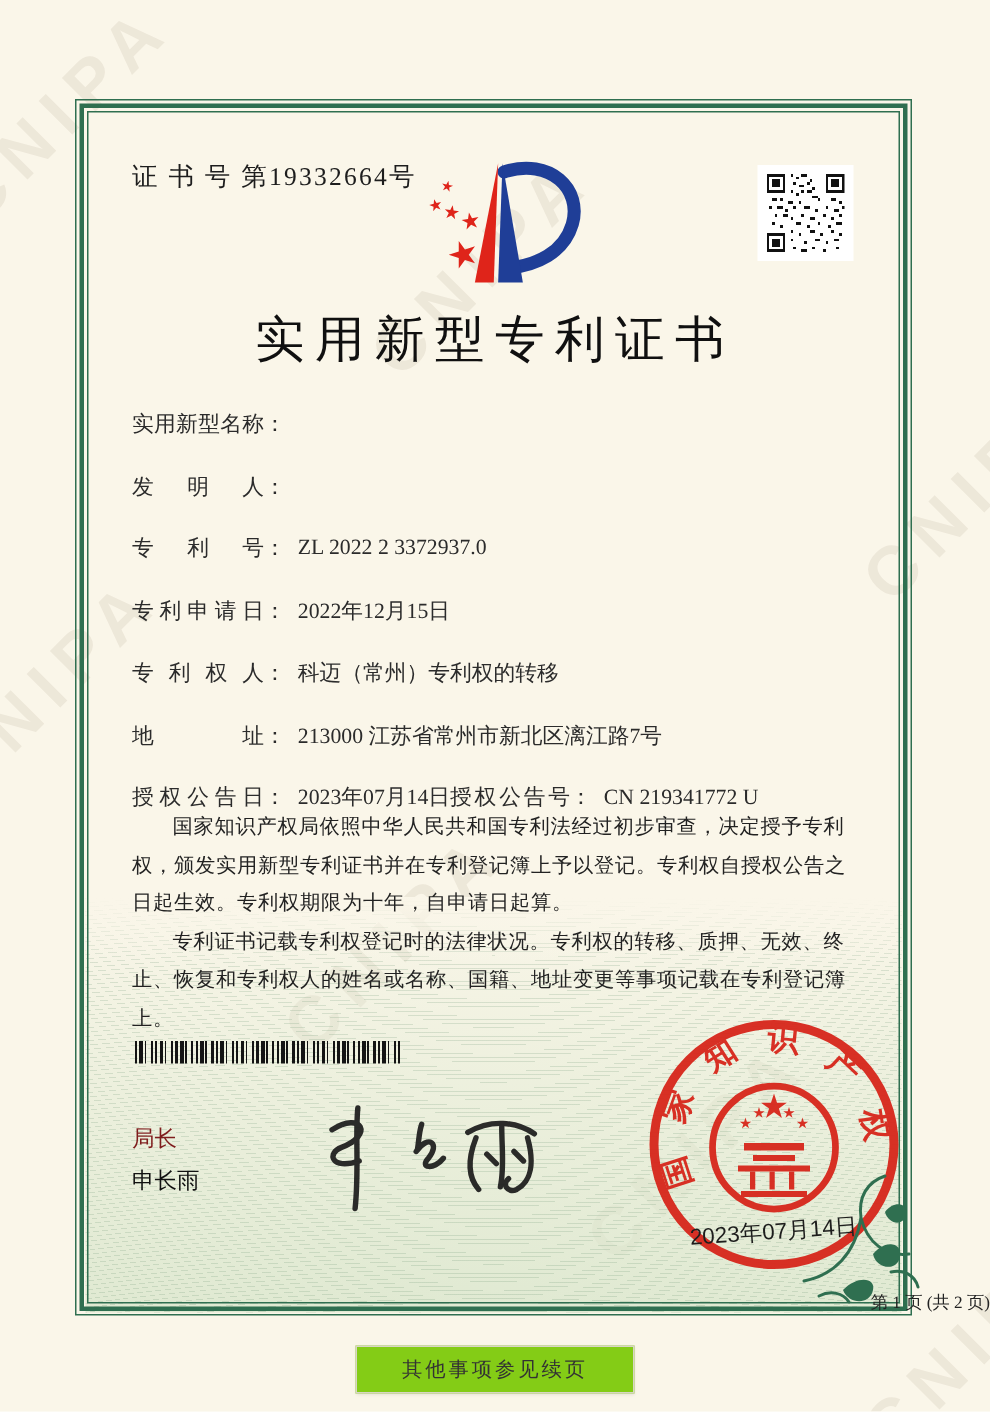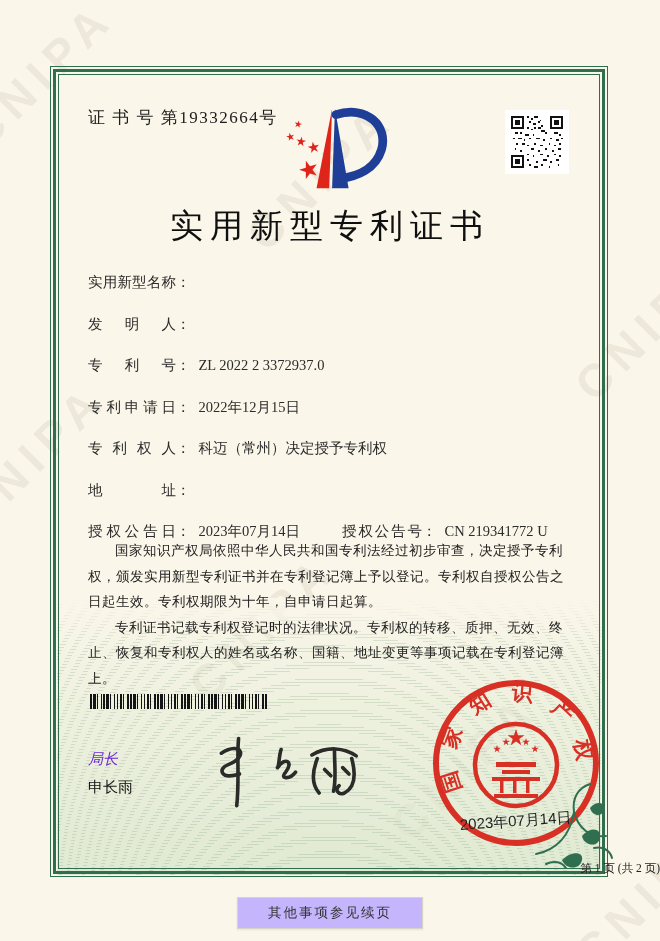--- a/index.html
+++ b/index.html
@@ -42,47 +42,47 @@
   .qr-patch{position:absolute;left:505px;top:110px;width:64px;height:64px;background:#fff;z-index:3;}
   .qr{position:absolute;left:6px;top:6px;width:52px;height:52px;}
   .title{position:absolute;left:0;top:204px;width:100%;text-align:center;
     font-size:33px;font-weight:normal;letter-spacing:7px;z-index:3;color:#101010;}
   
   .fields{position:absolute;left:88px;top:262px;width:486px;z-index:3;font-size:14.5px;color:#2b2b2b;}
   .frow{display:flex;align-items:center;height:41.5px;}
   .flabel{display:inline-block;width:88px;text-align:justify;text-align-last:justify;flex:none;}
   .fcolon{flex:none;margin-right:8px;}
   .fvalue{white-space:nowrap;}
-  .fpair2{display:flex;align-items:baseline;margin-left:42px;}
+  .fpair2{display:flex;align-items:baseline;}
   .fpair2 .flabel{width:80px;}
   
   .body-text{position:absolute;left:88px;top:538px;width:486px;z-index:3;
     font-size:13.5px;line-height:25.5px;color:#222;letter-spacing:0.5px;}
   .body-text p{margin:0;text-indent:2em;}
   
   .barcode{position:absolute;left:90px;top:694px;width:178px;height:15px;z-index:3;
     background:repeating-linear-gradient(90deg,
       #141414 0 1.5px,transparent 1.5px 3px,
       #141414 3px 5.5px,transparent 5.5px 6.5px,
       #141414 6.5px 7.5px,transparent 7.5px 10.5px,
       #141414 10.5px 12px,transparent 12px 13.5px);}
   
   .sig-role{position:absolute;left:88px;top:750px;font-family:"Liberation Sans","DejaVu Sans",sans-serif;
-    font-size:15px;z-index:3;color:#6d28d9;font-style:italic;}
+    font-size:15px;z-index:3;color:#7f1d1d;}
   .sig-name{position:absolute;left:88px;top:778px;font-family:"Liberation Sans","DejaVu Sans",sans-serif;
     font-size:15px;z-index:3;color:#111;}
   .signature{position:absolute;left:182px;top:726px;width:200px;height:86px;z-index:3;}
   
   .seal{position:absolute;left:429px;top:676px;width:174px;height:174px;z-index:4;opacity:0.95;}
   
   .ornament{position:absolute;left:532px;top:780px;width:84px;height:96px;z-index:4;}
   
   .page-info{position:absolute;left:0;top:861px;width:100%;text-align:right;font-size:11.5px;z-index:3;color:#222;}
   .foot-note{position:absolute;left:50%;top:897px;transform:translateX(-50%);
-    background:#c4b5fd;border:1px solid #d9d5c6;box-shadow:0 1px 2px rgba(0,0,0,0.08);
+    background:#84cc16;border:1px solid #d9d5c6;box-shadow:0 1px 2px rgba(0,0,0,0.08);
     padding:6px 30px;font-size:13.5px;letter-spacing:2px;z-index:5;color:#333;white-space:nowrap;}
 </style>
 </head>
 <body>
 
 <div class="page">
 
   <div class="wm wm1">CNIPA</div>
   <div class="wm wm2">CNIPA</div>
   <div class="wm wm3">CNIPA</div>
@@ -150,25 +150,26 @@
       <span class="fvalue">ZL 2022 2 3372937.0</span>
     </div>
     <div class="frow">
       <span class="flabel">专利申请日</span>
         <span class="fcolon">：</span>
       <span class="fvalue">2022年12月15日</span>
     </div>
     <div class="frow">
       <span class="flabel">专利权人</span>
         <span class="fcolon">：</span>
-      <span class="fvalue">科迈（常州）决定授予专利权</span>
+      <span class="fvalue">科迈（常州）专利权的转移</span>
     </div>
     <div class="frow">
       <span class="flabel">地址</span>
         <span class="fcolon">：</span>
+      <span class="fvalue">213000 江苏省常州市新北区漓江路7号</span>
     </div>
     <div class="frow">
       <span class="flabel">授权公告日</span>
         <span class="fcolon">：</span>
       <span class="fvalue">2023年07月14日</span>
       <span class="fpair2">
         <span class="flabel">授权公告号</span>
           <span class="fcolon">：</span>
         <span class="fvalue">CN 219341772 U</span>
       </span>

